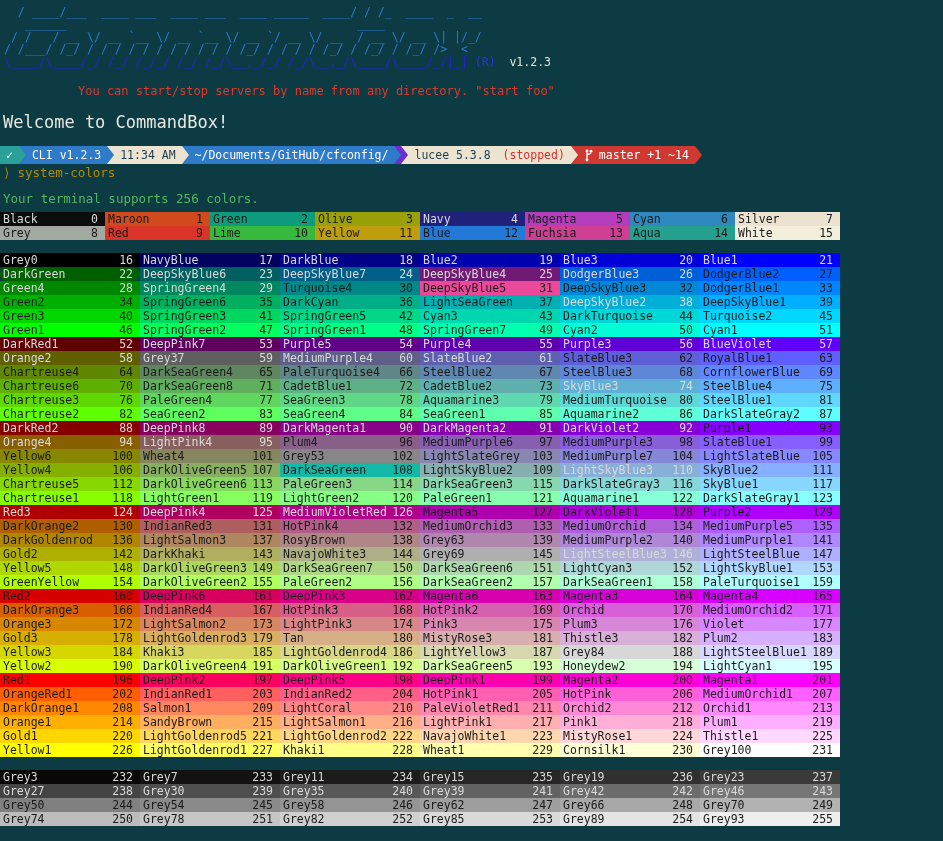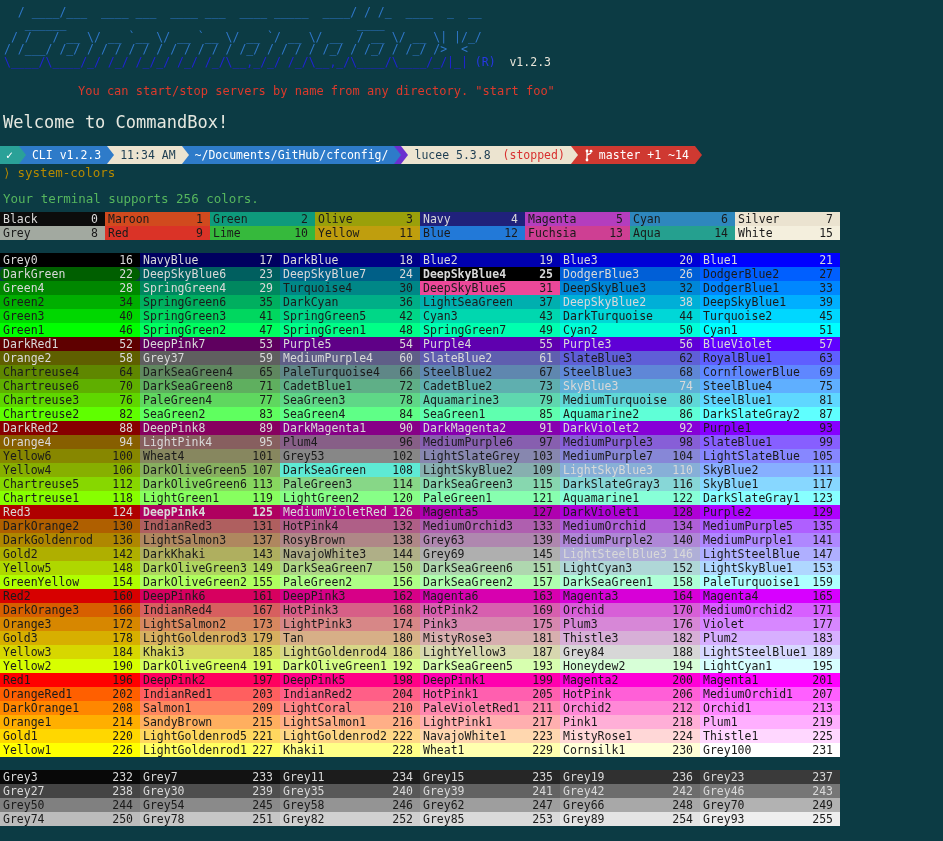--- a/index.html
+++ b/index.html
@@ -87,21 +87,21 @@
           <div class="cell w6" style="background: rgb(0, 0, 95); color: rgb(217, 217, 217);"><span class="nm">NavyBlue</span><span class="no">17</span></div>
           <div class="cell w6" style="background: rgb(0, 0, 135); color: rgb(217, 217, 217);"><span class="nm">DarkBlue</span><span class="no">18</span></div>
           <div class="cell w6" style="background: rgb(0, 0, 175); color: rgb(217, 217, 217);"><span class="nm">Blue2</span><span class="no">19</span></div>
           <div class="cell w6" style="background: rgb(0, 0, 215); color: rgb(217, 217, 217);"><span class="nm">Blue3</span><span class="no">20</span></div>
           <div class="cell w6" style="background: rgb(0, 0, 255); color: rgb(217, 217, 217);"><span class="nm">Blue1</span><span class="no">21</span></div>
         </div>
         <div class="prow">
           <div class="cell w6" style="background: rgb(0, 95, 0); color: rgb(217, 217, 217); border-radius: 7px;"><span class="nm">DarkGreen</span><span class="no">22</span></div>
           <div class="cell w6" style="background: rgb(0, 95, 95); color: rgb(217, 217, 217);"><span class="nm">DeepSkyBlue6</span><span class="no">23</span></div>
           <div class="cell w6" style="background: rgb(0, 95, 135); color: rgb(217, 217, 217);"><span class="nm">DeepSkyBlue7</span><span class="no">24</span></div>
-          <div class="cell w6" style="background: #000000; color: rgb(217, 217, 217); font-weight: bold;"><span class="nm">DeepSkyBlue4</span><span class="no">25</span></div>
+          <div class="cell w6" style="background: #701a75; color: rgb(217, 217, 217);"><span class="nm">DeepSkyBlue4</span><span class="no">25</span></div>
           <div class="cell w6" style="background: rgb(0, 95, 215); color: rgb(217, 217, 217);"><span class="nm">DodgerBlue3</span><span class="no">26</span></div>
           <div class="cell w6" style="background: rgb(0, 95, 255); color: rgb(26, 26, 26);"><span class="nm">DodgerBlue2</span><span class="no">27</span></div>
         </div>
         <div class="prow">
           <div class="cell w6" style="background: rgb(0, 135, 0); color: rgb(217, 217, 217);"><span class="nm">Green4</span><span class="no">28</span></div>
           <div class="cell w6" style="background: rgb(0, 135, 95); color: rgb(217, 217, 217);"><span class="nm">SpringGreen4</span><span class="no">29</span></div>
           <div class="cell w6" style="background: rgb(0, 135, 135); color: rgb(26, 26, 26);"><span class="nm">Turquoise4</span><span class="no">30</span></div>
           <div class="cell w6" style="background: #ec4899; color: rgb(26, 26, 26);"><span class="nm">DeepSkyBlue5</span><span class="no">31</span></div>
           <div class="cell w6" style="background: rgb(0, 135, 215); color: rgb(26, 26, 26);"><span class="nm">DeepSkyBlue3</span><span class="no">32</span></div>
           <div class="cell w6" style="background: rgb(0, 135, 255); color: rgb(26, 26, 26);"><span class="nm">DodgerBlue1</span><span class="no">33</span></div>
@@ -198,21 +198,21 @@
           <div class="cell w6" style="background: rgb(135, 135, 0); color: rgb(26, 26, 26);"><span class="nm">Yellow6</span><span class="no">100</span></div>
           <div class="cell w6" style="background: rgb(135, 135, 95); color: rgb(26, 26, 26);"><span class="nm">Wheat4</span><span class="no">101</span></div>
           <div class="cell w6" style="background: rgb(135, 135, 135); color: rgb(26, 26, 26);"><span class="nm">Grey53</span><span class="no">102</span></div>
           <div class="cell w6" style="background: rgb(135, 135, 175); color: rgb(26, 26, 26);"><span class="nm">LightSlateGrey</span><span class="no">103</span></div>
           <div class="cell w6" style="background: rgb(135, 135, 215); color: rgb(26, 26, 26);"><span class="nm">MediumPurple7</span><span class="no">104</span></div>
           <div class="cell w6" style="background: rgb(135, 135, 255); color: rgb(26, 26, 26);"><span class="nm">LightSlateBlue</span><span class="no">105</span></div>
         </div>
         <div class="prow">
           <div class="cell w6" style="background: rgb(135, 175, 0); color: rgb(26, 26, 26);"><span class="nm">Yellow4</span><span class="no">106</span></div>
           <div class="cell w6" style="background: rgb(135, 175, 95); color: rgb(26, 26, 26);"><span class="nm">DarkOliveGreen5</span><span class="no">107</span></div>
-          <div class="cell w6" style="background: #5eead4; color: rgb(26, 26, 26);"><span class="nm">DarkSeaGreen</span><span class="no">108</span></div>
+          <div class="cell w6" style="background: #14b8a6; color: rgb(26, 26, 26);"><span class="nm">DarkSeaGreen</span><span class="no">108</span></div>
           <div class="cell w6" style="background: rgb(135, 175, 175); color: rgb(26, 26, 26);"><span class="nm">LightSkyBlue2</span><span class="no">109</span></div>
           <div class="cell w6" style="background: rgb(135, 175, 215); color: rgb(217, 217, 217);"><span class="nm">LightSkyBlue3</span><span class="no">110</span></div>
           <div class="cell w6" style="background: rgb(135, 175, 255); color: rgb(26, 26, 26);"><span class="nm">SkyBlue2</span><span class="no">111</span></div>
         </div>
         <div class="prow">
           <div class="cell w6" style="background: rgb(135, 215, 0); color: rgb(26, 26, 26);"><span class="nm">Chartreuse5</span><span class="no">112</span></div>
           <div class="cell w6" style="background: rgb(135, 215, 95); color: rgb(26, 26, 26);"><span class="nm">DarkOliveGreen6</span><span class="no">113</span></div>
           <div class="cell w6" style="background: rgb(135, 215, 135); color: rgb(26, 26, 26);"><span class="nm">PaleGreen3</span><span class="no">114</span></div>
           <div class="cell w6" style="background: rgb(135, 215, 175); color: rgb(26, 26, 26);"><span class="nm">DarkSeaGreen3</span><span class="no">115</span></div>
           <div class="cell w6" style="background: rgb(135, 215, 215); color: rgb(26, 26, 26);"><span class="nm">DarkSlateGray3</span><span class="no">116</span></div>
@@ -221,21 +221,21 @@
         <div class="prow">
           <div class="cell w6" style="background: rgb(135, 255, 0); color: rgb(26, 26, 26);"><span class="nm">Chartreuse1</span><span class="no">118</span></div>
           <div class="cell w6" style="background: rgb(135, 255, 95); color: rgb(26, 26, 26);"><span class="nm">LightGreen1</span><span class="no">119</span></div>
           <div class="cell w6" style="background: rgb(135, 255, 135); color: rgb(26, 26, 26);"><span class="nm">LightGreen2</span><span class="no">120</span></div>
           <div class="cell w6" style="background: rgb(135, 255, 175); color: rgb(26, 26, 26);"><span class="nm">PaleGreen1</span><span class="no">121</span></div>
           <div class="cell w6" style="background: rgb(135, 255, 215); color: rgb(26, 26, 26);"><span class="nm">Aquamarine1</span><span class="no">122</span></div>
           <div class="cell w6" style="background: rgb(135, 255, 255); color: rgb(26, 26, 26);"><span class="nm">DarkSlateGray1</span><span class="no">123</span></div>
         </div>
         <div class="prow">
           <div class="cell w6" style="background: rgb(175, 0, 0); color: rgb(217, 217, 217);"><span class="nm">Red3</span><span class="no">124</span></div>
-          <div class="cell w6" style="background: rgb(175, 0, 95); color: rgb(217, 217, 217); font-weight: bold;"><span class="nm">DeepPink4</span><span class="no">125</span></div>
+          <div class="cell w6" style="background: rgb(175, 0, 95); color: rgb(217, 217, 217);"><span class="nm">DeepPink4</span><span class="no">125</span></div>
           <div class="cell w6" style="background: rgb(175, 0, 135); color: rgb(217, 217, 217);"><span class="nm">MediumVioletRed</span><span class="no">126</span></div>
           <div class="cell w6" style="background: rgb(175, 0, 175); color: rgb(26, 26, 26);"><span class="nm">Magenta5</span><span class="no">127</span></div>
           <div class="cell w6" style="background: rgb(175, 0, 215); color: rgb(26, 26, 26);"><span class="nm">DarkViolet1</span><span class="no">128</span></div>
           <div class="cell w6" style="background: rgb(175, 0, 255); color: rgb(26, 26, 26);"><span class="nm">Purple2</span><span class="no">129</span></div>
         </div>
         <div class="prow">
           <div class="cell w6" style="background: rgb(175, 95, 0); color: rgb(26, 26, 26);"><span class="nm">DarkOrange2</span><span class="no">130</span></div>
           <div class="cell w6" style="background: rgb(175, 95, 95); color: rgb(26, 26, 26);"><span class="nm">IndianRed3</span><span class="no">131</span></div>
           <div class="cell w6" style="background: rgb(175, 95, 135); color: rgb(26, 26, 26);"><span class="nm">HotPink4</span><span class="no">132</span></div>
           <div class="cell w6" style="background: rgb(175, 95, 175); color: rgb(26, 26, 26);"><span class="nm">MediumOrchid3</span><span class="no">133</span></div>

